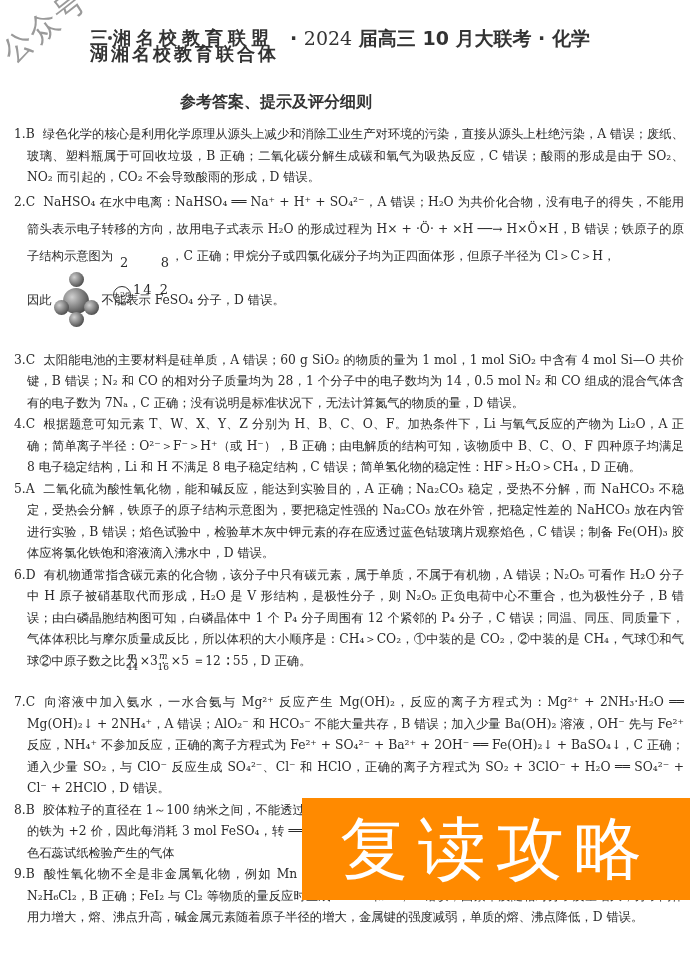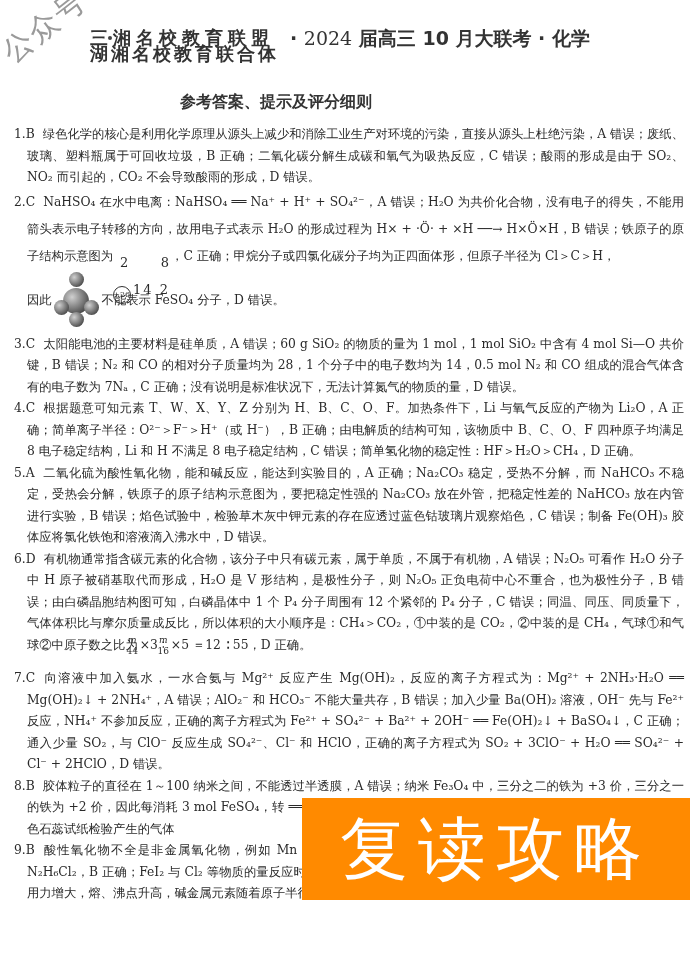--- a/index.html
+++ b/index.html
@@ -59,37 +59,37 @@
     <span class="num">2.</span><span class="ans">C</span><span>NaHSO₄ 在水中电离：NaHSO₄ ══ Na⁺ + H⁺ + SO₄²⁻，A 错误；H₂O 为共价化合物，没有电子的得失，不能用箭头表示电子转移的方向，故用电子式表示 H₂O 的形成过程为 H× + ·Ö· + ×H ──→ H×Ö×H，B 错误；铁原子的原子结构示意图为</span><span class="atom"><span class="nuc">+26</span><span class="shells">2 8 14 2</span></span><span>，C 正确；甲烷分子或四氯化碳分子均为正四面体形，但原子半径为 Cl＞C＞H，</span><br>
     <span>因此</span><span class="mol">
       <span class="ball" style="left:15px;top:2px;width:15px;height:15px;"></span>
       <span class="ball" style="left:9px;top:18px;width:26px;height:26px;"></span>
       <span class="ball" style="left:0px;top:30px;width:15px;height:15px;"></span>
       <span class="ball" style="left:30px;top:30px;width:15px;height:15px;"></span>
       <span class="ball" style="left:15px;top:42px;width:15px;height:15px;"></span>
     </span><span>不能表示 FeSO₄ 分子，D 错误。</span>
   </p>
 
-  <p class="q" style="margin-top:4px;">
+  <p class="q" style="margin-top:20px;">
     <span class="num">3.</span><span class="ans">C</span><span>太阳能电池的主要材料是硅单质，A 错误；60 g SiO₂ 的物质的量为 1 mol，1 mol SiO₂ 中含有 4 mol Si—O 共价键，B 错误；N₂ 和 CO 的相对分子质量均为 28，1 个分子中的电子数均为 14，0.5 mol N₂ 和 CO 组成的混合气体含有的电子数为 7Nₐ，C 正确；没有说明是标准状况下，无法计算氮气的物质的量，D 错误。</span>
   </p>
 
   <p class="q">
     <span class="num">4.</span><span class="ans">C</span><span>根据题意可知元素 T、W、X、Y、Z 分别为 H、B、C、O、F。加热条件下，Li 与氧气反应的产物为 Li₂O，A 正确；简单离子半径：O²⁻＞F⁻＞H⁺（或 H⁻），B 正确；由电解质的结构可知，该物质中 B、C、O、F 四种原子均满足 8 电子稳定结构，Li 和 H 不满足 8 电子稳定结构，C 错误；简单氢化物的稳定性：HF＞H₂O＞CH₄，D 正确。</span>
   </p>
 
   <p class="q">
     <span class="num">5.</span><span class="ans">A</span><span>二氧化硫为酸性氧化物，能和碱反应，能达到实验目的，A 正确；Na₂CO₃ 稳定，受热不分解，而 NaHCO₃ 不稳定，受热会分解，铁原子的原子结构示意图为，要把稳定性强的 Na₂CO₃ 放在外管，把稳定性差的 NaHCO₃ 放在内管进行实验，B 错误；焰色试验中，检验草木灰中钾元素的存在应透过蓝色钴玻璃片观察焰色，C 错误；制备 Fe(OH)₃ 胶体应将氯化铁饱和溶液滴入沸水中，D 错误。</span>
   </p>
 
   <p class="q">
     <span class="num">6.</span><span class="ans">D</span><span>有机物通常指含碳元素的化合物，该分子中只有碳元素，属于单质，不属于有机物，A 错误；N₂O₅ 可看作 H₂O 分子中 H 原子被硝基取代而形成，H₂O 是 V 形结构，是极性分子，则 N₂O₅ 正负电荷中心不重合，也为极性分子，B 错误；由白磷晶胞结构图可知，白磷晶体中 1 个 P₄ 分子周围有 12 个紧邻的 P₄ 分子，C 错误；同温、同压、同质量下，气体体积比与摩尔质量成反比，所以体积的大小顺序是：CH₄＞CO₂，①中装的是 CO₂，②中装的是 CH₄，气球①和气球②中原子数之比为</span><span class="frac"><span class="n">m</span><span class="d">44</span></span><span>×3 ∶ </span><span class="frac"><span class="n">m</span><span class="d">16</span></span><span>×5 ＝12 ∶ 55，D 正确。</span>
   </p>
 
-  <p class="q" style="margin-top:12px;">
+  <p class="q" style="margin-top:20px;">
     <span class="num">7.</span><span class="ans">C</span><span>向溶液中加入氨水，一水合氨与 Mg²⁺ 反应产生 Mg(OH)₂，反应的离子方程式为：Mg²⁺ + 2NH₃·H₂O ══ Mg(OH)₂↓ + 2NH₄⁺，A 错误；AlO₂⁻ 和 HCO₃⁻ 不能大量共存，B 错误；加入少量 Ba(OH)₂ 溶液，OH⁻ 先与 Fe²⁺ 反应，NH₄⁺ 不参加反应，正确的离子方程式为 Fe²⁺ + SO₄²⁻ + Ba²⁺ + 2OH⁻ ══ Fe(OH)₂↓ + BaSO₄↓，C 正确；通入少量 SO₂，与 ClO⁻ 反应生成 SO₄²⁻、Cl⁻ 和 HClO，正确的离子方程式为 SO₂ + 3ClO⁻ + H₂O ══ SO₄²⁻ + Cl⁻ + 2HClO，D 错误。</span>
   </p>
 
   <p class="q">
     <span class="num">8.</span><span class="ans">B</span><span>胶体粒子的直径在 1～100 纳米之间，不能透过半透膜，A 错误；纳米 Fe₃O₄ 中，三分之二的铁为 +3 价，三分之一的铁为 +2 价，因此每消耗 3 mol FeSO₄，转 ══ FeCO₃↓ + H₂O + CO₂↑，C 错误；检验硫酸 加热，再用湿润的红色石蕊试纸检验产生的气体</span>
   </p>
 
   <p class="q">
     <span class="num">9.</span><span class="ans">B</span><span>酸性氧化物不全是非金属氧化物，例如 Mn 子对，则 NH₃ 与 HCl 反应生成 NH₄Cl，而 H₂N HCl 反应生成 N₂H₆Cl₂，B 正确；FeI₂ 与 Cl₂ 等物质的量反应时生成 FeCl₂ 和 I₂，C 错误；卤素单质随相对分子质量增大，分子间作用力增大，熔、沸点升高，碱金属元素随着原子半径的增大，金属键的强度减弱，单质的熔、沸点降低，D 错误。</span>
   </p>

